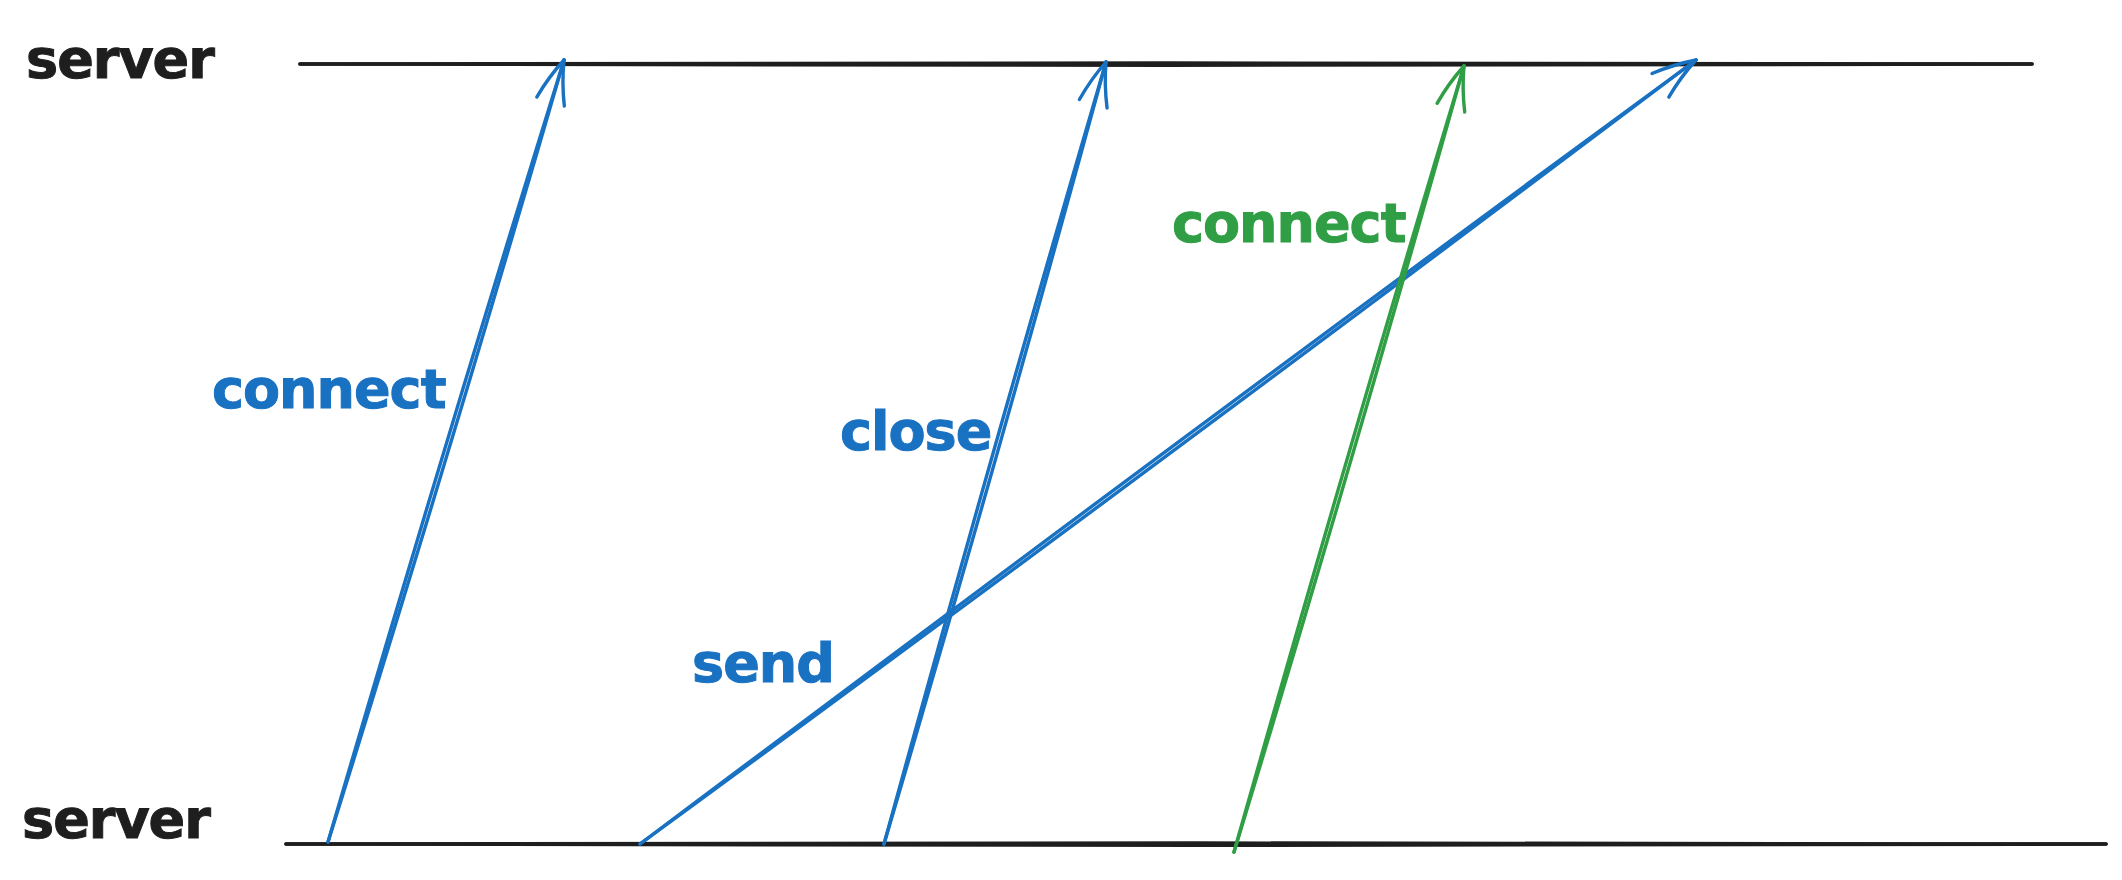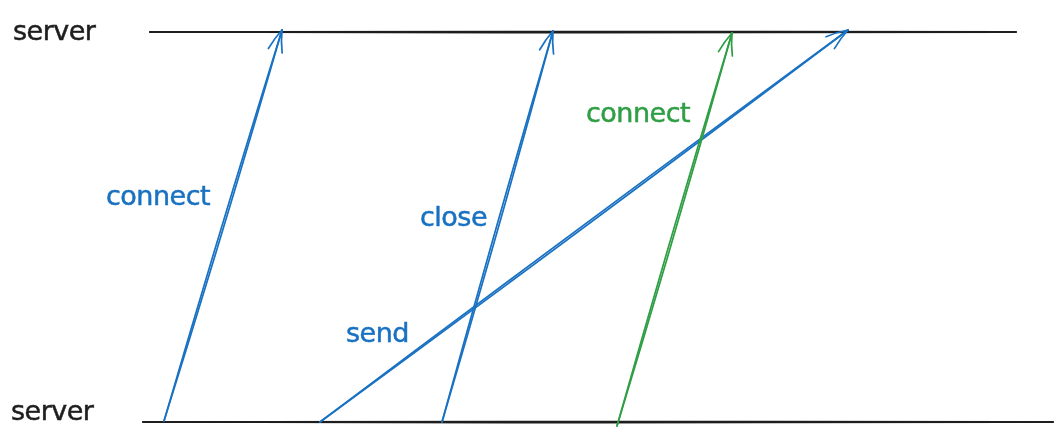--- a/index.html
+++ b/index.html
@@ -22,20 +22,21 @@
   }
   .lbl {
     position: absolute;
     font-size: 27px;
     line-height: 1.1;
     letter-spacing: -0.5px;
     white-space: nowrap;
     -webkit-text-stroke: 0.5px currentColor;
     color: #1e1e1e;
     user-select: none;
+    font-weight: bold;
   }
 </style>
 </head>
 <body>
 
 <div class="stage">
 
   <svg id="diagram-svg" width="1061" height="440" viewBox="0 0 1061 440">
       <path d="M150 32 Q583 33.2 1016 32" stroke="#1e1e1e" stroke-width="1.8" fill="none" stroke-linecap="round"></path>
       <path d="M150 32 Q583 31.1 1016 32" stroke="#1e1e1e" stroke-width="1.8" fill="none" stroke-linecap="round"></path>

